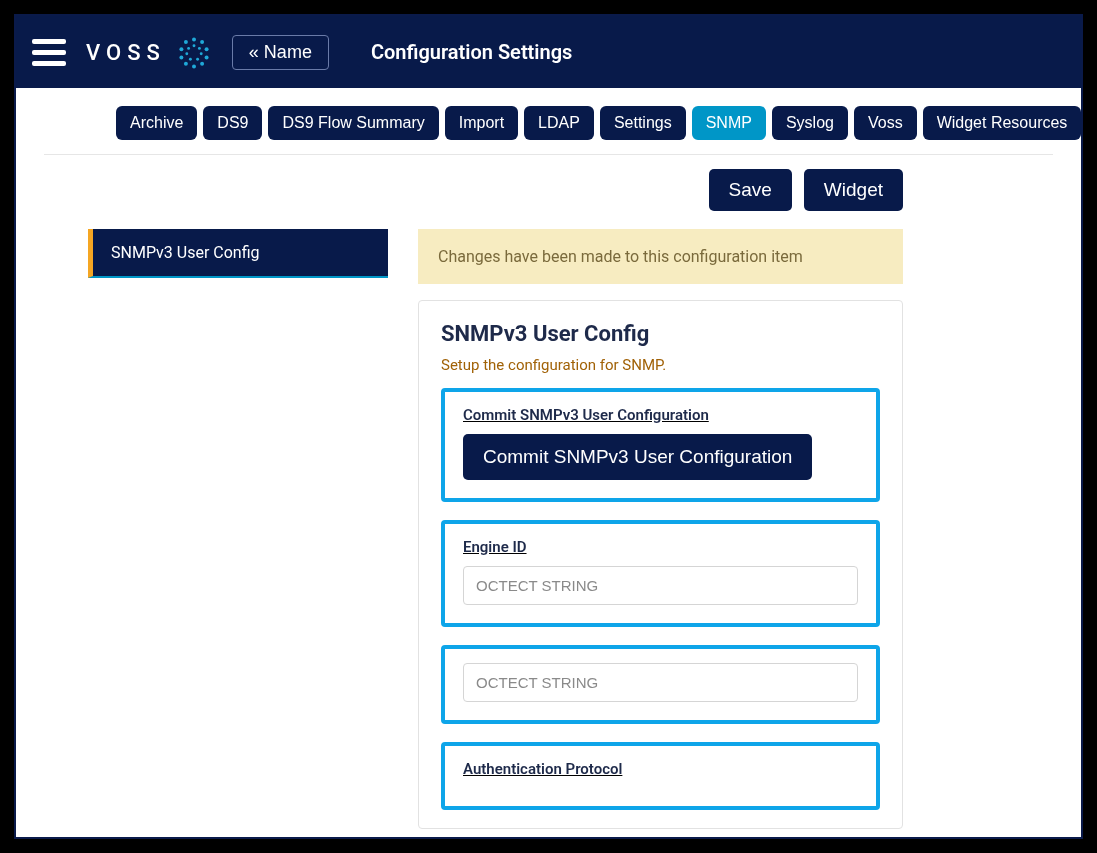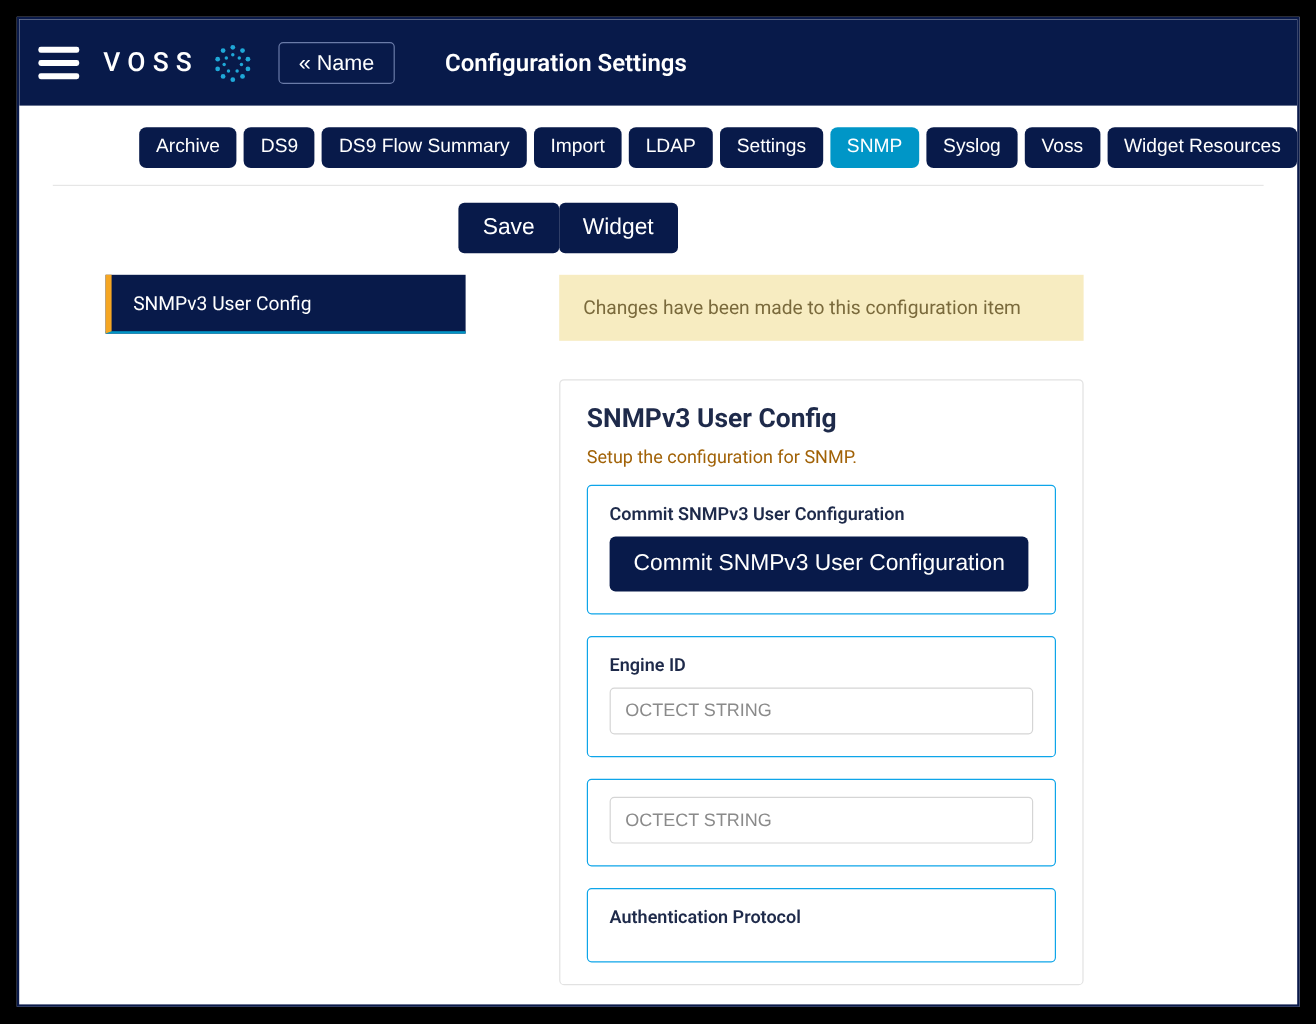--- a/index.html
+++ b/index.html
@@ -99,21 +99,22 @@
   }
   .tab.active {
     background: #0096c7;
   }
   .divider {
     border-top: 1px solid #e6e6e6;
     margin: 0 0 14px 0;
   }
   .action-row {
     display: flex;
-    justify-content: center;
+    justify-content: flex-end;
+    gap: 12px;
     padding-right: 150px;
     margin-bottom: 18px;
   }
   .btn-primary {
     background: #081a4a;
     color: #fff;
     border: none;
     font-size: 19px;
     padding: 10px 20px;
     border-radius: 5px;
@@ -138,23 +139,22 @@
     padding: 14px 18px;
     font-size: 16px;
     border-left: 5px solid #f5a623;
     border-bottom: 2px solid #0096c7;
     cursor: pointer;
   }
   .main-col {
     flex: 1;
     display: flex;
     flex-direction: column;
-    gap: 32px;
+    gap: 16px;
     min-width: 0;
-    margin-left: 48px;
   }
   .alert {
     background: #f7ecc1;
     color: #7a6a3c;
     padding: 18px 20px;
     font-size: 16px;
   }
   .panel {
     border: 1px solid #e2e2e2;
     border-radius: 4px;
@@ -165,24 +165,25 @@
     font-weight: 700;
     color: #1e2a4a;
     margin-bottom: 10px;
   }
   .panel-desc {
     font-size: 15px;
     color: #a16207;
     margin-bottom: 14px;
   }
   .card {
-    border: 1px solid #0ea5e9;
+    border: 4px solid #0ea5e9;
     border-radius: 4px;
     padding: 14px 18px 18px 18px;
     margin-bottom: 18px;
+    text-decoration: underline;
   }
   .card-label {
     font-size: 15px;
     font-weight: 600;
     color: #1e2a4a;
     margin-bottom: 10px;
   }
   .commit-btn {
     background: #081a4a;
     color: #fff;

